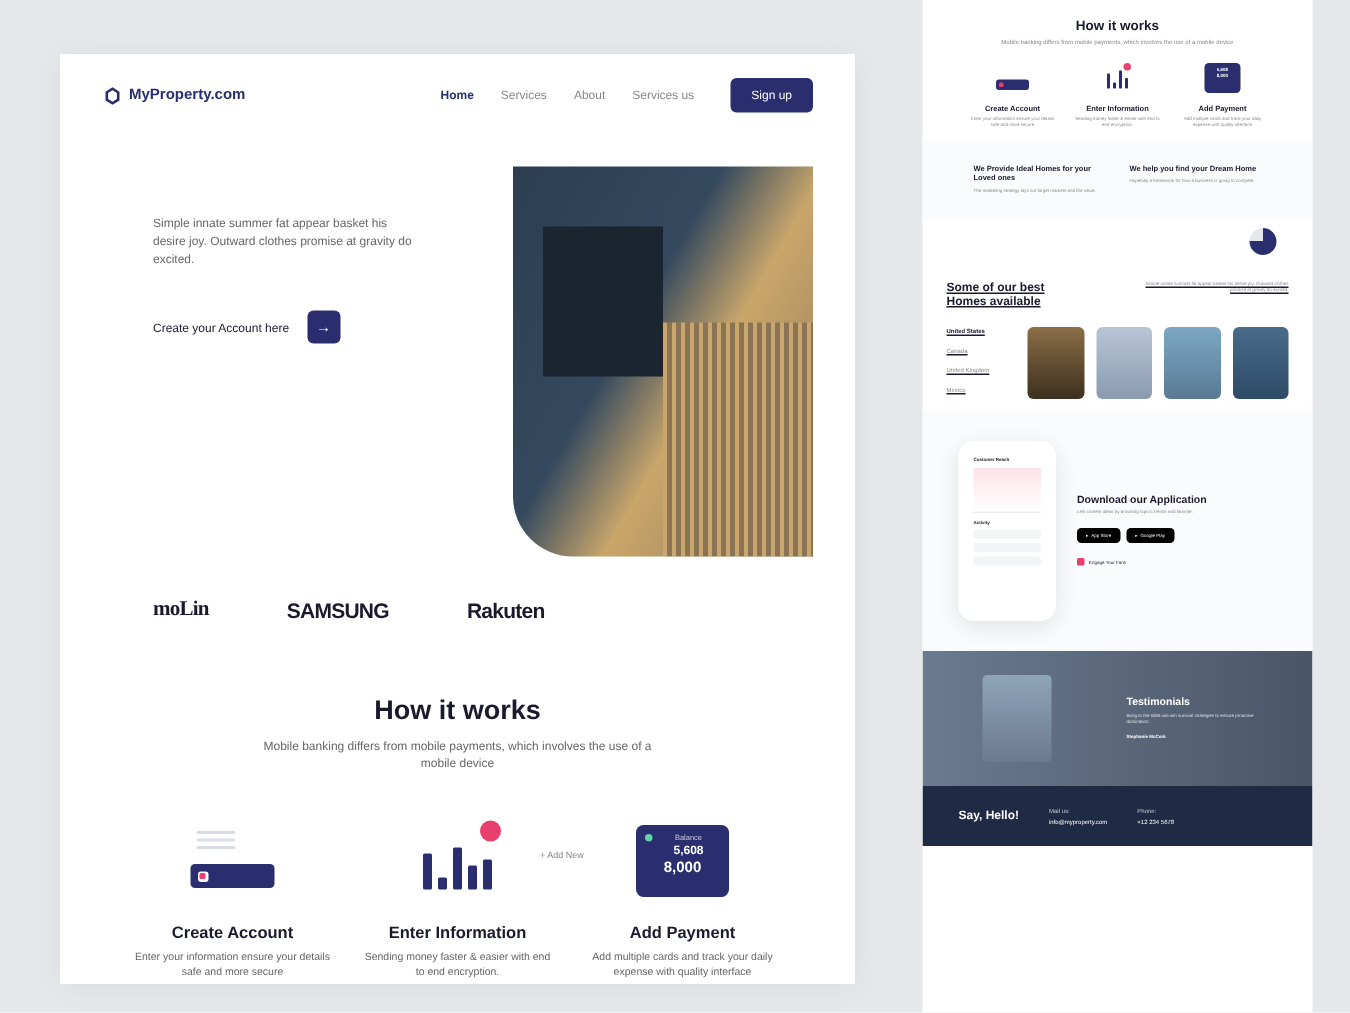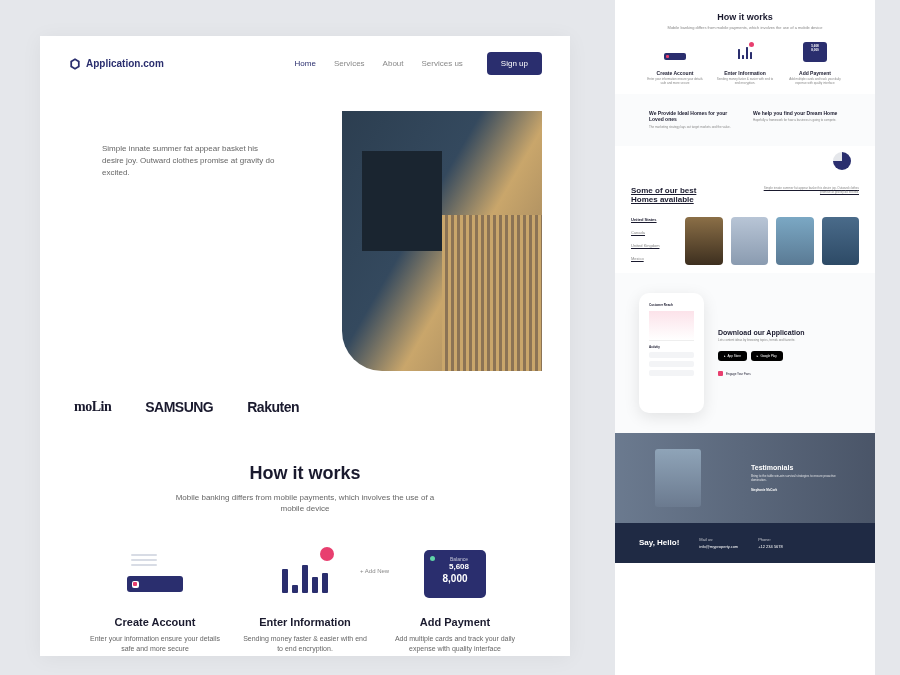--- a/index.html
+++ b/index.html
@@ -7,35 +7,35 @@
 .viewport { width: 900px; height: 675px; position: relative; overflow: hidden; }
 .main-view { position: absolute; left: 40px; top: 36px; width: 530px; height: 620px; background: #fff; box-shadow: 0 2px 20px rgba(0,0,0,0.05); }
 .side-view { position: absolute; left: 615px; top: 0; width: 260px; height: 675px; background: #fff; overflow: hidden; }
 
 
 .nav { display: flex; align-items: center; padding: 16px 28px; }
 .logo { display: flex; align-items: center; gap: 4px; font-size: 10px; font-weight: 700; color: #2a2e6e; }
 .logo-icon { width: 14px; height: 14px; }
 .nav-links { display: flex; gap: 18px; margin-left: auto; font-size: 8px; }
 .nav-links span { color: #888; cursor: pointer; }
-.nav-links span.active { color: #2a2e6e; font-weight: 400; }
+.nav-links span.active { color: #2a2e6e; font-weight: 700; }
 .signup-btn { margin-left: 24px; background: #2a2e6e; color: #fff; font-size: 8px; padding: 7px 14px; border-radius: 4px; border: none; cursor: pointer; }
 
 .hero { display: flex; padding: 20px 28px 0 62px; gap: 20px; }
 .hero-left { flex: 1; padding-top: 18px; }
 .hero-title { font-size: 26px; font-weight: 800; line-height: 1.2; letter-spacing: -0.5px; }
 .hero-sub { font-size: 8px; color: #666; margin-top: 14px; line-height: 1.5; max-width: 180px; }
 .hero-cta { display: flex; align-items: center; gap: 12px; margin-top: 28px; }
 .hero-cta-text { font-size: 8px; font-weight: 500; }
 .hero-cta-btn { background: #2a2e6e; color: #fff; width: 22px; height: 22px; border-radius: 4px; border: none; display: flex; align-items: center; justify-content: center; font-size: 10px; cursor: pointer; }
 .hero-img { width: 200px; height: 260px; border-radius: 0 0 0 40px; background: linear-gradient(120deg, #2c3e50 0%, #34495e 40%, #c9a66b 60%, #8b7355 100%); position: relative; overflow: hidden; }
 .hero-img::before { content:""; position:absolute; right:0; bottom:0; width:50%; height:60%; background: repeating-linear-gradient(90deg, #c9a66b 0px, #c9a66b 3px, #8b7355 3px, #8b7355 6px); }
 .hero-img::after { content:""; position:absolute; left:20px; top:40px; width:80px; height:100px; background: #1a2530; }
 
-.brands { display: flex; align-items: center; gap: 34px; padding: 28px 34px; }
+.brands { display: flex; align-items: center; gap: 52px; padding: 28px 62px; }
 .brand { font-size: 14px; font-weight: 800; letter-spacing: -0.5px; }
 
 .how { padding: 20px 40px 0; text-align: center; }
 .how-title { font-size: 18px; font-weight: 700; }
 .how-sub { font-size: 8px; color: #666; margin-top: 8px; line-height: 1.4; max-width: 260px; margin-left: auto; margin-right: auto; }
 .steps { display: flex; justify-content: space-between; margin-top: 30px; padding: 0 10px; position: relative; }
 .step { width: 130px; text-align: center; }
 .step-icon { height: 60px; display: flex; align-items: center; justify-content: center; position: relative; }
 .step-title { font-size: 11px; font-weight: 700; margin-top: 12px; }
 .step-desc { font-size: 7px; color: #666; margin-top: 6px; line-height: 1.4; }
@@ -130,34 +130,38 @@
 <body>
 
 <div class="viewport">
 
   <div class="main-view">
     <nav class="nav">
       <div class="logo">
         <svg class="logo-icon" viewBox="0 0 24 24">
             <path fill="#2a2e6e" d="M12 2l8 5v10l-8 5-8-5V7l8-5zm0 3.5L7 8.5v7l5 3 5-3v-7l-5-3z"></path>
           </svg>
-        <span>Application.com</span>
+        <span>MyProperty.com</span>
       </div>
       <div class="nav-links">
         <span class="active">Home</span>
         <span>Services</span>
         <span>About</span>
         <span>Services us</span>
       </div>
       <button class="signup-btn">Sign up</button>
     </nav>
 
     <div class="hero">
       <div class="hero-left">
         <p class="hero-sub">Simple innate summer fat appear basket his desire joy. Outward clothes promise at gravity do excited.</p>
+        <div class="hero-cta">
+          <span class="hero-cta-text">Create your Account here</span>
+          <button class="hero-cta-btn">→</button>
+        </div>
       </div>
       <div class="hero-img"></div>
     </div>
 
     <div class="brands">
       <span class="brand" style="font-family:serif">moLin</span>
       <span class="brand">SAMSUNG</span>
       <span class="brand" style="">Rakuten</span>
     </div>
 

